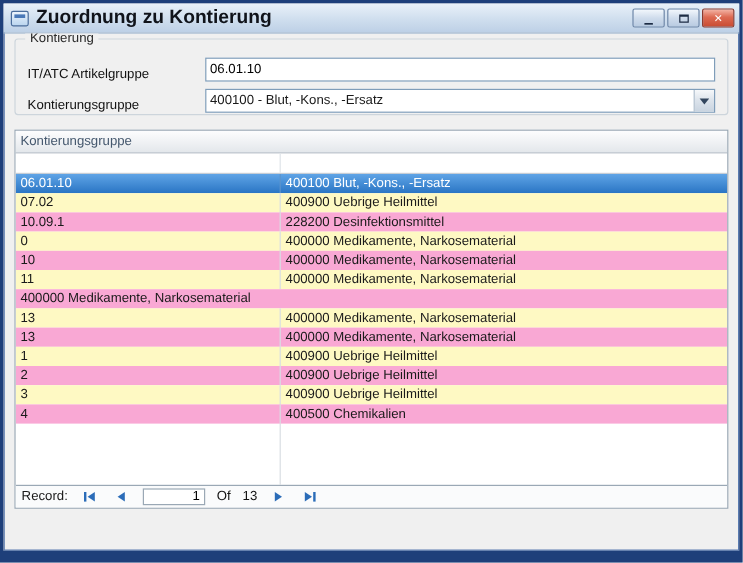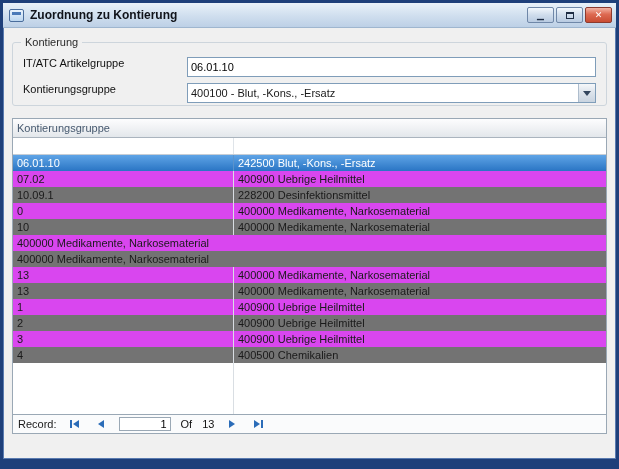--- a/index.html
+++ b/index.html
@@ -26,52 +26,52 @@
   .win-icon {
     width: 15px; height: 13px; margin-right: 6px;
     background: linear-gradient(#eaf3fc,#bcd6ef);
     border: 1px solid #4a6d9c; border-radius: 2px;
     position: relative;
   }
   .win-icon::before {
     content:""; position:absolute; left:2px; right:2px; top:2px; height:3px;
     background:#4a79b8;
   }
-  .title-text { font-weight: bold; font-size: 12px; color:#10131a; flex: 1; }
+  .title-text { font-weight: bold; font-size: 16px; color:#10131a; flex: 1; }
   .winbtns { display:flex; gap:2px; }
   .winbtn {
     width: 27px; height: 16px; border-radius: 2px;
     border: 1px solid #6f87a8;
     background: linear-gradient(#f2f7fc, #cfdcec 50%, #b9cbe1);
     display:flex; align-items:center; justify-content:center;
     font-size: 9px; color:#1d2c44; line-height: 1; cursor: default;
   }
   .winbtn.close {
     border-color: #8c3a2e;
     background: linear-gradient(#f3b3a4, #dd6a52 45%, #c94c33);
     color: #ffffff; font-weight: bold;
   }
   .winbtn .maxglyph { width:8px; height:7px; border:1px solid #1d2c44; border-top-width:2px; }
 
   
-  .client { flex: 1; padding: 14px 9px 0 9px; overflow: hidden; }
+  .client { flex: 1; padding: 4px 9px 0 9px; overflow: hidden; }
 
   
   .groupbox {
     position: relative;
     border: 1px solid #cdd5dc; border-radius: 3px;
     height: 64px; padding: 14px 10px 0 10px;
     margin-bottom: 12px;
   }
   .groupbox-title {
     position: absolute; top: -7px; left: 8px;
     background: #f0f0f0; padding: 0 4px;
     font-size: 11px; color:#2a2a2a;
   }
-  .field-row { display: flex; align-items: flex-start; height: 21px; margin-bottom: 5px; gap: 16px; }
+  .field-row { display: flex; align-items: flex-end; height: 21px; margin-bottom: 5px; }
   .field-label { width: 148px; flex: 0 0 148px; color:#111; }
   .textbox {
     flex: 1; height: 20px;
     border: 1px solid #7f9db9; background: #fff;
     font-family: "Liberation Sans", sans-serif; font-size: 11px;
     padding: 0 3px; color:#000; outline: none;
   }
   .combo {
     flex: 1; height: 20px; display:flex; align-items: stretch;
     border: 1px solid #7f9db9; background: #fff; cursor: default;
@@ -99,22 +99,22 @@
   .hcell { display:flex; align-items:center; padding-left: 4px; border-right: 1px solid #c6cdd5; }
   .hcell.c1 { width: 221px; flex: 0 0 221px; }
   .hcell.c2 { flex: 1; border-right: none; }
 
   .filter-row { flex: 0 0 17px; display: flex; background:#ffffff; border-bottom: 1px solid #c6cdd5; }
   .fcell { border-right: 1px solid #dfe4e9; }
   .fcell.c1 { width: 221px; flex: 0 0 221px; }
   .fcell.c2 { flex: 1; border-right: none; }
 
   .grid-rows { flex: 1; overflow: hidden; display:flex; flex-direction: column; }
-  .row { flex: 0 0 16px; display: flex; background: #737373; cursor: default; }
-  .row.stripe { background: #d946ef; }
+  .row { flex: 0 0 16px; display: flex; background: #f9a8d4; cursor: default; }
+  .row.stripe { background: #fef9c3; }
   .row.selected { background: linear-gradient(#5fa4e6, #2a75c4); color: #ffffff; }
   .cell { display: flex; align-items: center; padding-left: 4px; white-space: nowrap; overflow: hidden; }
   .cell.c1 { width: 221px; flex: 0 0 221px; border-right: 1px solid #d9dee3; }
   .row.selected .cell.c1 { border-right-color: #5b93cc; }
   .cell.c2 { flex: 1; }
   .grid-filler { flex: 1; display: flex; }
   .grid-filler .fill-c1 { width: 221px; flex: 0 0 221px; border-right: 1px solid #d9dee3; }
 
   
   .recnav {
@@ -180,39 +180,40 @@
 
       <div class="filter-row">
         <div class="fcell c1"></div>
         <div class="fcell c2"></div>
       </div>
 
       <div class="grid-rows">
 
         <div class="row selected">
     <div class="cell c1">06.01.10</div>
-    <div class="cell c2">242500 Blut, -Kons., -Ersatz</div>
+    <div class="cell c2">400100 Blut, -Kons., -Ersatz</div>
   </div>
           <div class="row stripe">
     <div class="cell c1">07.02</div>
     <div class="cell c2">400900 Uebrige Heilmittel</div>
   </div>
           <div class="row">
     <div class="cell c1">10.09.1</div>
     <div class="cell c2">228200 Desinfektionsmittel</div>
   </div>
           <div class="row stripe">
     <div class="cell c1">0</div>
     <div class="cell c2">400000 Medikamente, Narkosematerial</div>
   </div>
           <div class="row">
     <div class="cell c1">10</div>
     <div class="cell c2">400000 Medikamente, Narkosematerial</div>
   </div>
           <div class="row stripe">
+    <div class="cell c1">11</div>
     <div class="cell c2">400000 Medikamente, Narkosematerial</div>
   </div>
           <div class="row">
     <div class="cell c2">400000 Medikamente, Narkosematerial</div>
   </div>
           <div class="row stripe">
     <div class="cell c1">13</div>
     <div class="cell c2">400000 Medikamente, Narkosematerial</div>
   </div>
           <div class="row">

